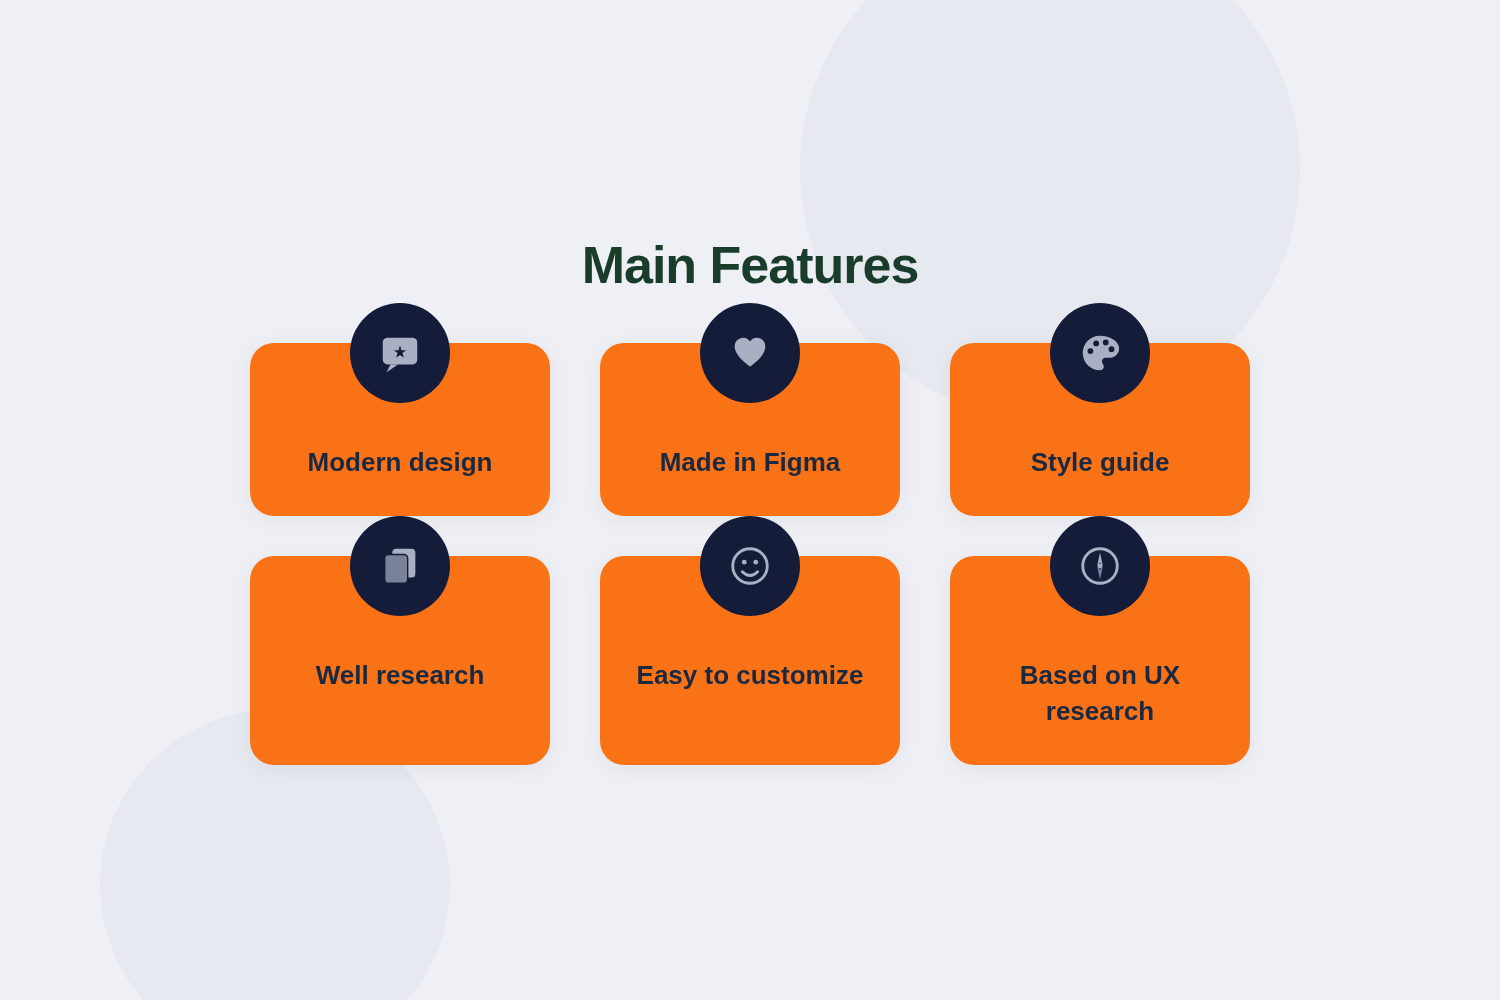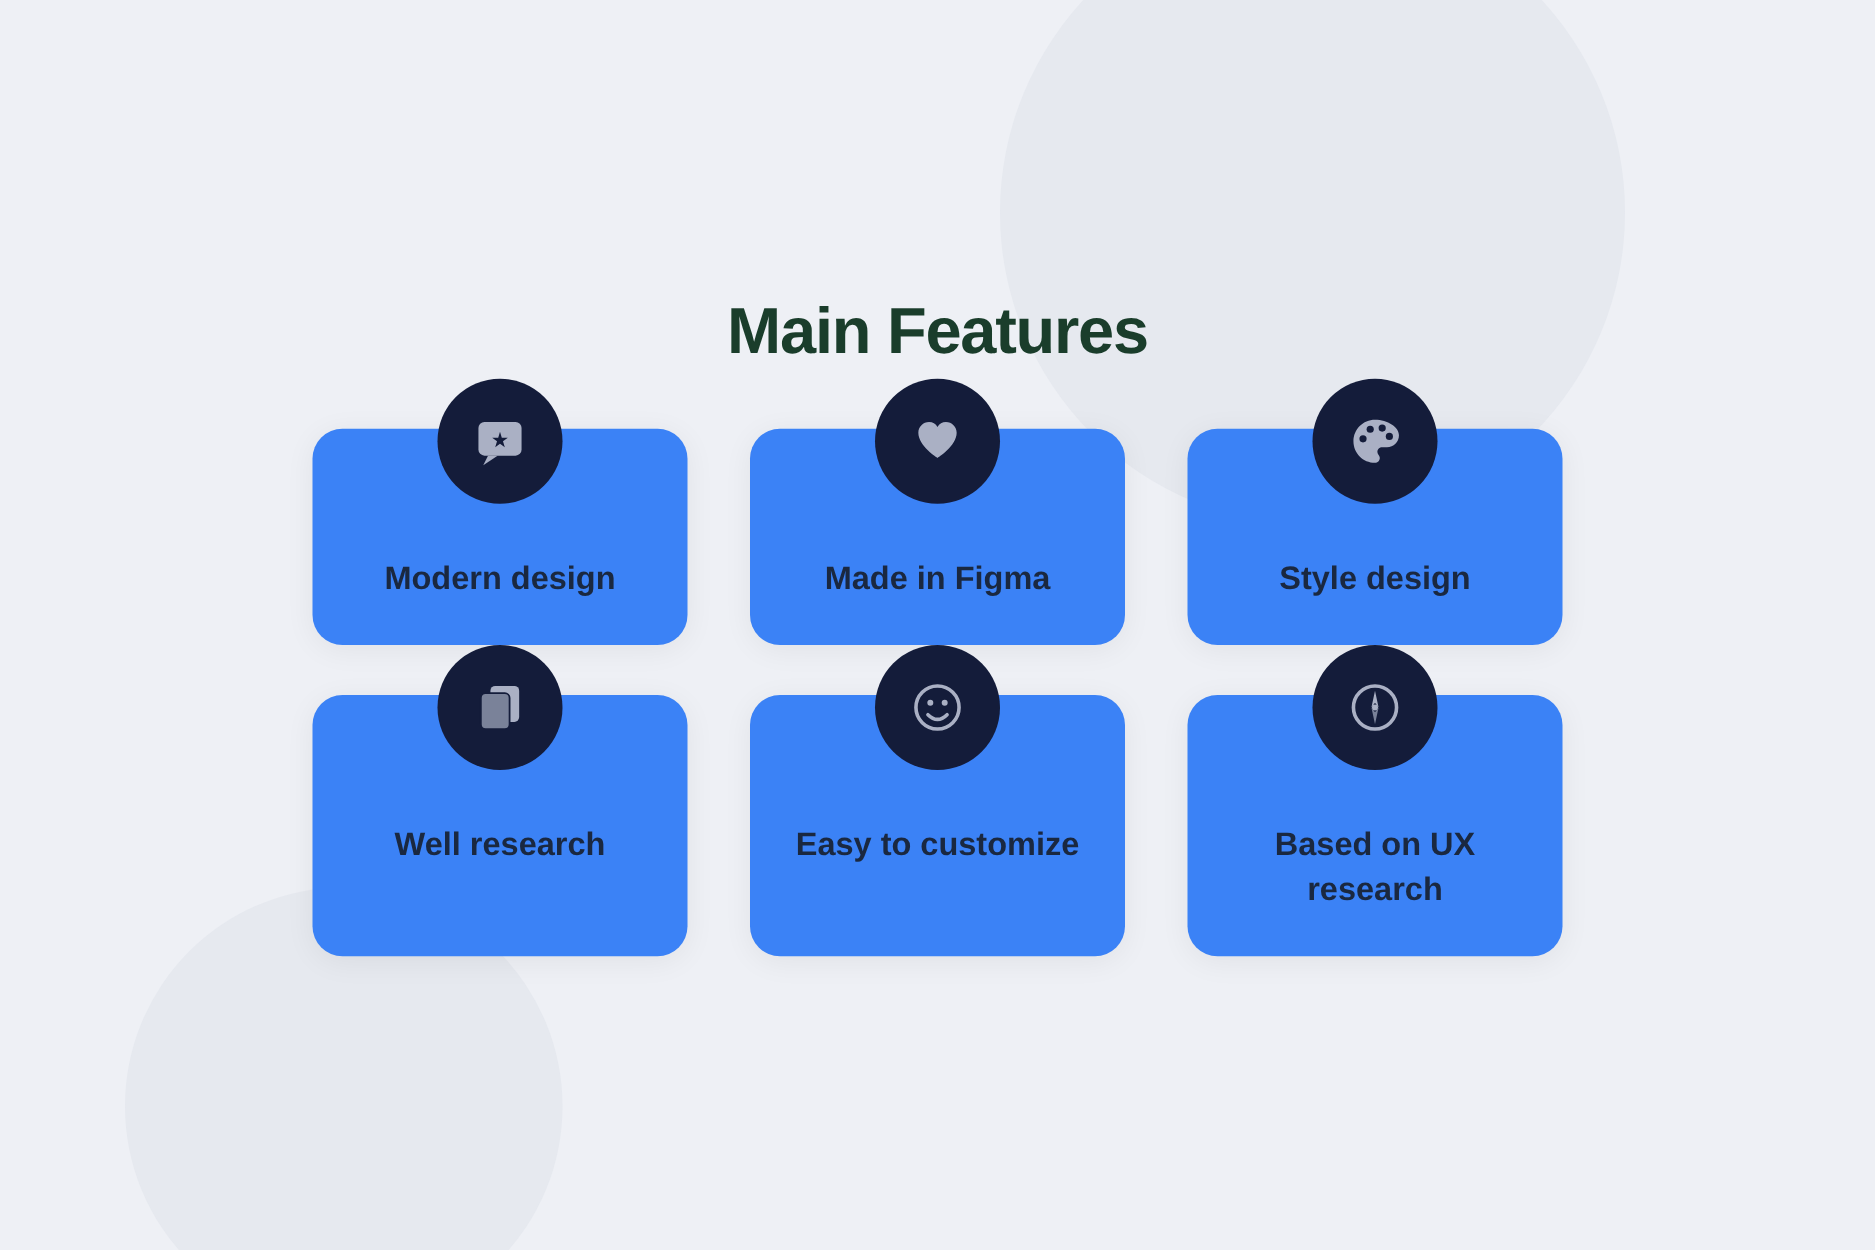--- a/index.html
+++ b/index.html
@@ -64,21 +64,21 @@
       letter-spacing: -1px;
     }
 
     .features-grid {
       display: grid;
       grid-template-columns: repeat(3, 300px);
       gap: 40px 50px;
     }
 
     .feature-card {
-      background: #3b82f6;
+      background: #f97316;
       border-radius: 24px;
       padding: 48px 32px 36px 32px;
       display: flex;
       flex-direction: column;
       gap: 28px;
       box-shadow: 0 4px 24px rgba(0,0,0,0.06);
       position: relative;
     }
 
     .feature-icon-circle {
@@ -154,21 +154,21 @@
       <div class="feature-icon-circle">
         <svg viewBox="0 0 48 48" xmlns="http://www.w3.org/2000/svg">
           <path d="M24 6 C14 6 6 14 6 24 C6 34 14 42 24 42 C26.2 42 28 40.2 28 38 C28 37 27.6 36.1 27 35.4 C26.4 34.7 26 33.8 26 32.9 C26 30.7 27.8 29 30 29 L34 29 C39.5 29 44 24.5 44 19 C44 12 34.5 6 24 6Z" fill="#aab0c4"></path>
           <circle cx="14" cy="22" r="3" fill="#141c3a"></circle>
           <circle cx="20" cy="14" r="3" fill="#141c3a"></circle>
           <circle cx="30" cy="13" r="3" fill="#141c3a"></circle>
           <circle cx="36" cy="20" r="3" fill="#141c3a"></circle>
         </svg>
       </div>
       <div class="feature-card-body">
-        <span class="feature-label">Style design</span>
+        <span class="feature-label">Style guide</span>
       </div>
     </div>
 
     <div class="feature-card">
       <div class="feature-icon-circle">
         <svg viewBox="0 0 48 48" xmlns="http://www.w3.org/2000/svg">
           <rect x="16" y="6" width="24" height="30" rx="4" ry="4" fill="#aab0c4"></rect>
           <rect x="8" y="12" width="24" height="30" rx="4" ry="4" fill="#7a8299" stroke="#141c3a" stroke-width="1.5"></rect>
         </svg>
       </div>

